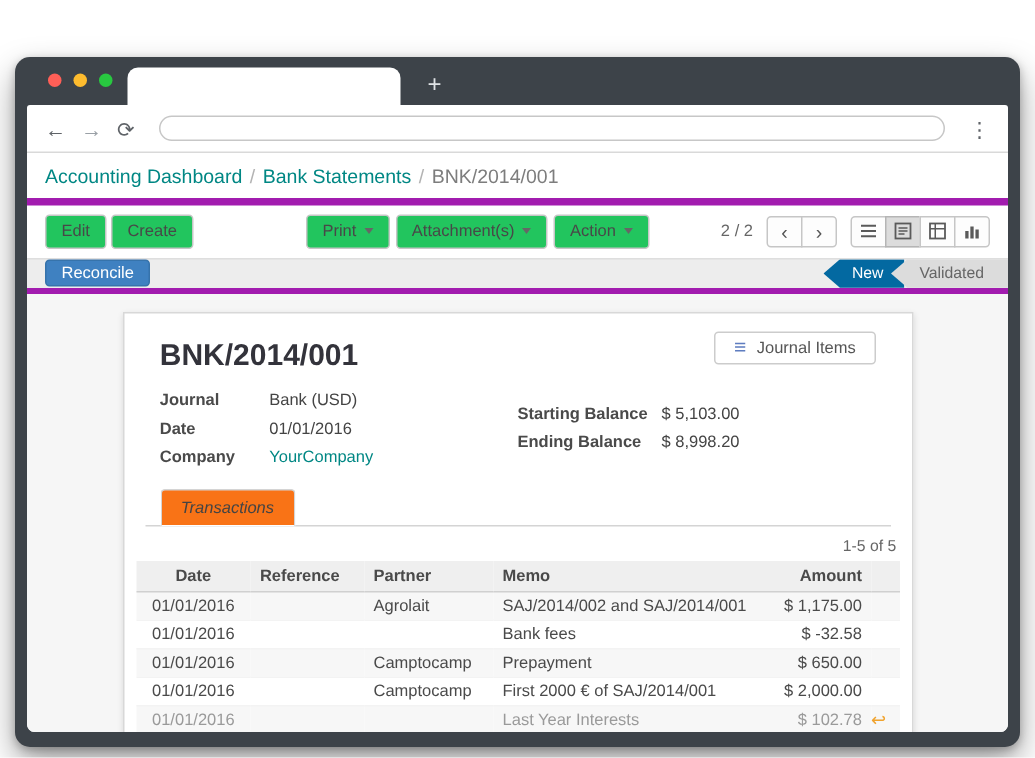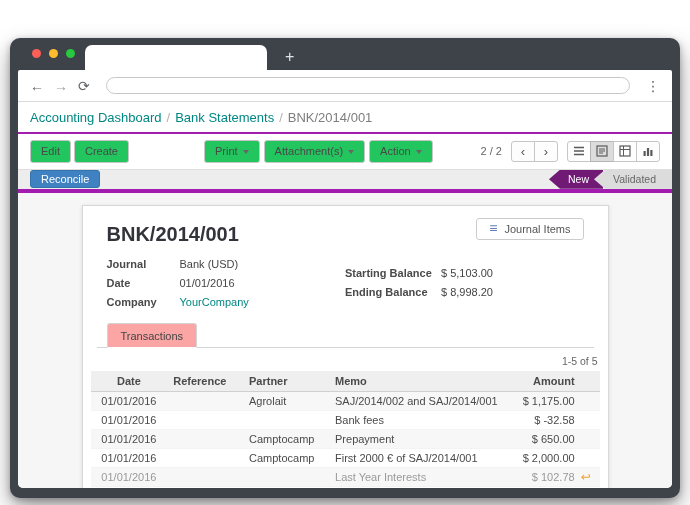--- a/index.html
+++ b/index.html
@@ -36,21 +36,21 @@
 
   
   .toolbar { flex:none; height:32px; display:flex; align-items:center; padding:0 12px; gap:10px; border-bottom:1px solid #d9d9d9; }
   .nav-glyph { font-size:14px; color:#5f6368; line-height:1; cursor:default; }
   .nav-glyph.fwd { color:#9aa0a6; }
   .addressbar { flex:1; height:17px; border:1px solid #c7c7c7; border-radius:9px; margin:0 6px; background:#fff; }
 
   
   .app { flex:1; display:flex; flex-direction:column; min-height:0; font-size:12px; }
 
-  .breadcrumb-row { flex:none; padding:8px 12px 7px; font-size:13px; border-bottom:2px solid #a21caf; }
+  .breadcrumb-row { flex:none; padding:8px 12px 7px; font-size:13px; border-bottom:5px solid #a21caf; }
   .breadcrumb-row a { color:#008784; text-decoration:none; cursor:pointer; }
   .breadcrumb-row .sep { color:#b3b3b3; margin:0 5px; }
   .breadcrumb-row .current { color:#7d7d7d; }
 
   .control-row { flex:none; display:flex; align-items:center; padding:6px 12px; }
   .btn {
     font-family:"Liberation Sans",sans-serif;
     font-size:11px; color:#484848; padding:3px 10px;
     background:#22c55e; border:1px solid #c6c6c6; border-radius:3px;
     cursor:pointer; line-height:1.35;
@@ -72,21 +72,21 @@
   .icon-btn.active { background:#dcdcdc; border-color:#b5b5b5; }
   .icon-btn svg { display:block; }
 
   .status-row { flex:none; height:24px; background:#ededed; border-top:1px solid #dedede; border-bottom:4px solid #a21caf; display:flex; align-items:stretch; }
   .reconcile-wrap { display:flex; align-items:center; padding-left:12px; }
   .btn-primary { background:#3f81c1; border:1px solid #3673ab; color:#fff; font-size:11px; padding:2px 10px; border-radius:3px; cursor:pointer; }
   .states { margin-left:auto; display:flex; align-items:stretch; }
   .ribbon { display:flex; align-items:center; padding:0 14px 0 19px; font-size:10.5px; cursor:pointer;
             clip-path: polygon(0 50%, 11px 0, 100% 0, 100% 100%, 11px 100%); }
   .ribbon + .ribbon { margin-left:-9px; }
-  .ribbon.active { background:#701a75; color:#fff; }
+  .ribbon.active { background:#0369a1; color:#fff; }
   .ribbon.inactive { background:#dcdcdc; color:#666; padding-right:16px; }
 
   
   .content { flex:1; min-height:0; background:#f6f6f6; padding-top:12px; overflow:hidden; }
   .card {
     width:527px; margin:0 auto; background:#fff;
     border:1px solid #d8d8d8; box-shadow:0 1px 4px rgba(0,0,0,.12);
     padding:12px 24px 24px; min-height:340px;
   }
   .journal-items-btn {
@@ -101,22 +101,22 @@
   .fgroup { width:50%; }
   .frow { display:flex; margin-bottom:7px; line-height:12px; }
   .flabel { font-weight:bold; color:#4a4a4a; flex:none; }
   .fgroup.lft .flabel { width:73px; }
   .fgroup.rgt .flabel { width:96px; }
   .company-link { color:#008784; text-decoration:none; cursor:pointer; }
 
   .tabs { margin:8px -10px 0; border-bottom:1px solid #d4d4d4; padding-left:10px; }
   .tab-item {
     display:inline-block; padding:6px 13px 5px; font-size:11px; color:#444;
-    background:#fca5a5; border:1px solid #d4d4d4; border-bottom:1px solid #fff;
-    border-radius:3px 3px 0 0; margin-bottom:-1px; cursor:pointer;
+    background:#f97316; border:1px solid #d4d4d4; border-bottom:1px solid #fff;
+    border-radius:3px 3px 0 0; margin-bottom:-1px; cursor:pointer;font-style:italic;
   }
 
   .table-zone { margin:0 -16px; }
   .records-pager { text-align:right; font-size:10.5px; color:#666; margin:7px 2px 4px; }
   table { width:100%; border-collapse:collapse; font-size:11px; color:#4a4a4a; }
   thead th { background:#efefef; font-weight:bold; text-align:left; padding:4px 6px; border-bottom:1px solid #d0d0d0; white-space:nowrap; }
   tbody td { padding:3px 6px; border-bottom:1px solid #f3f3f3; white-space:nowrap; }
   tbody tr:nth-child(odd) { background:#f7f7f7; }
   tbody tr { cursor:pointer; }
   .col-date  { width:88px; text-align:center; }

